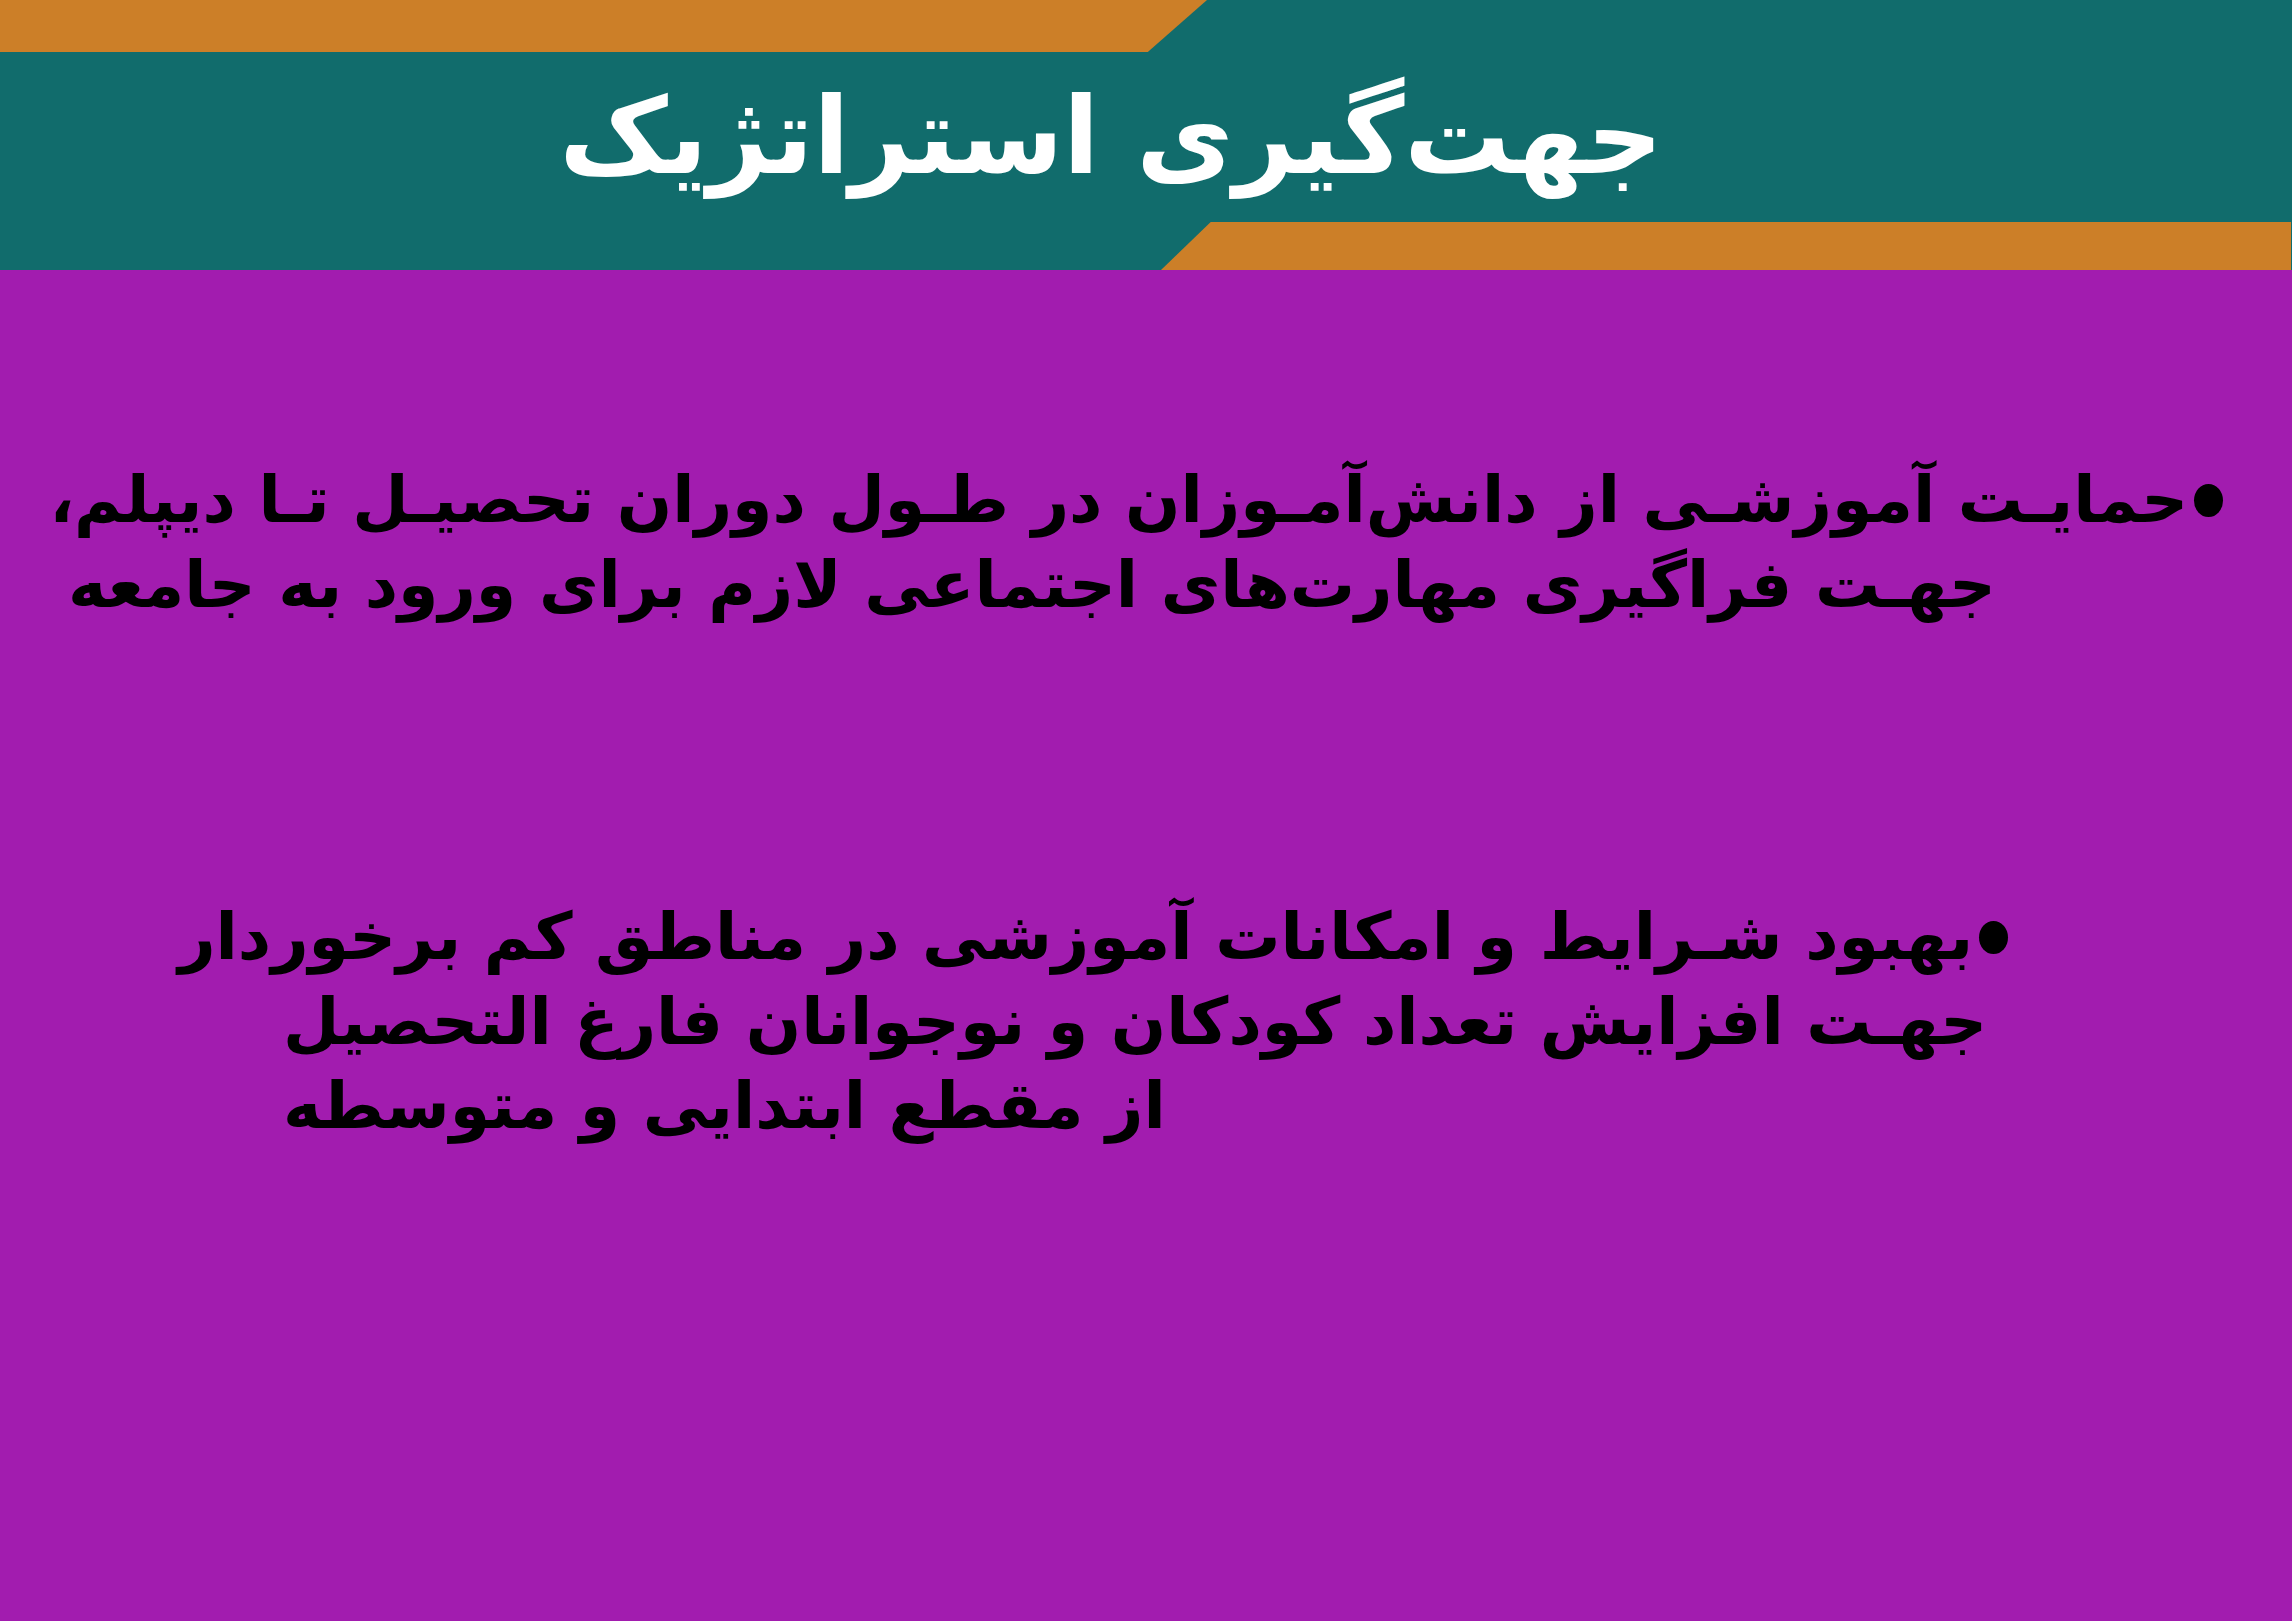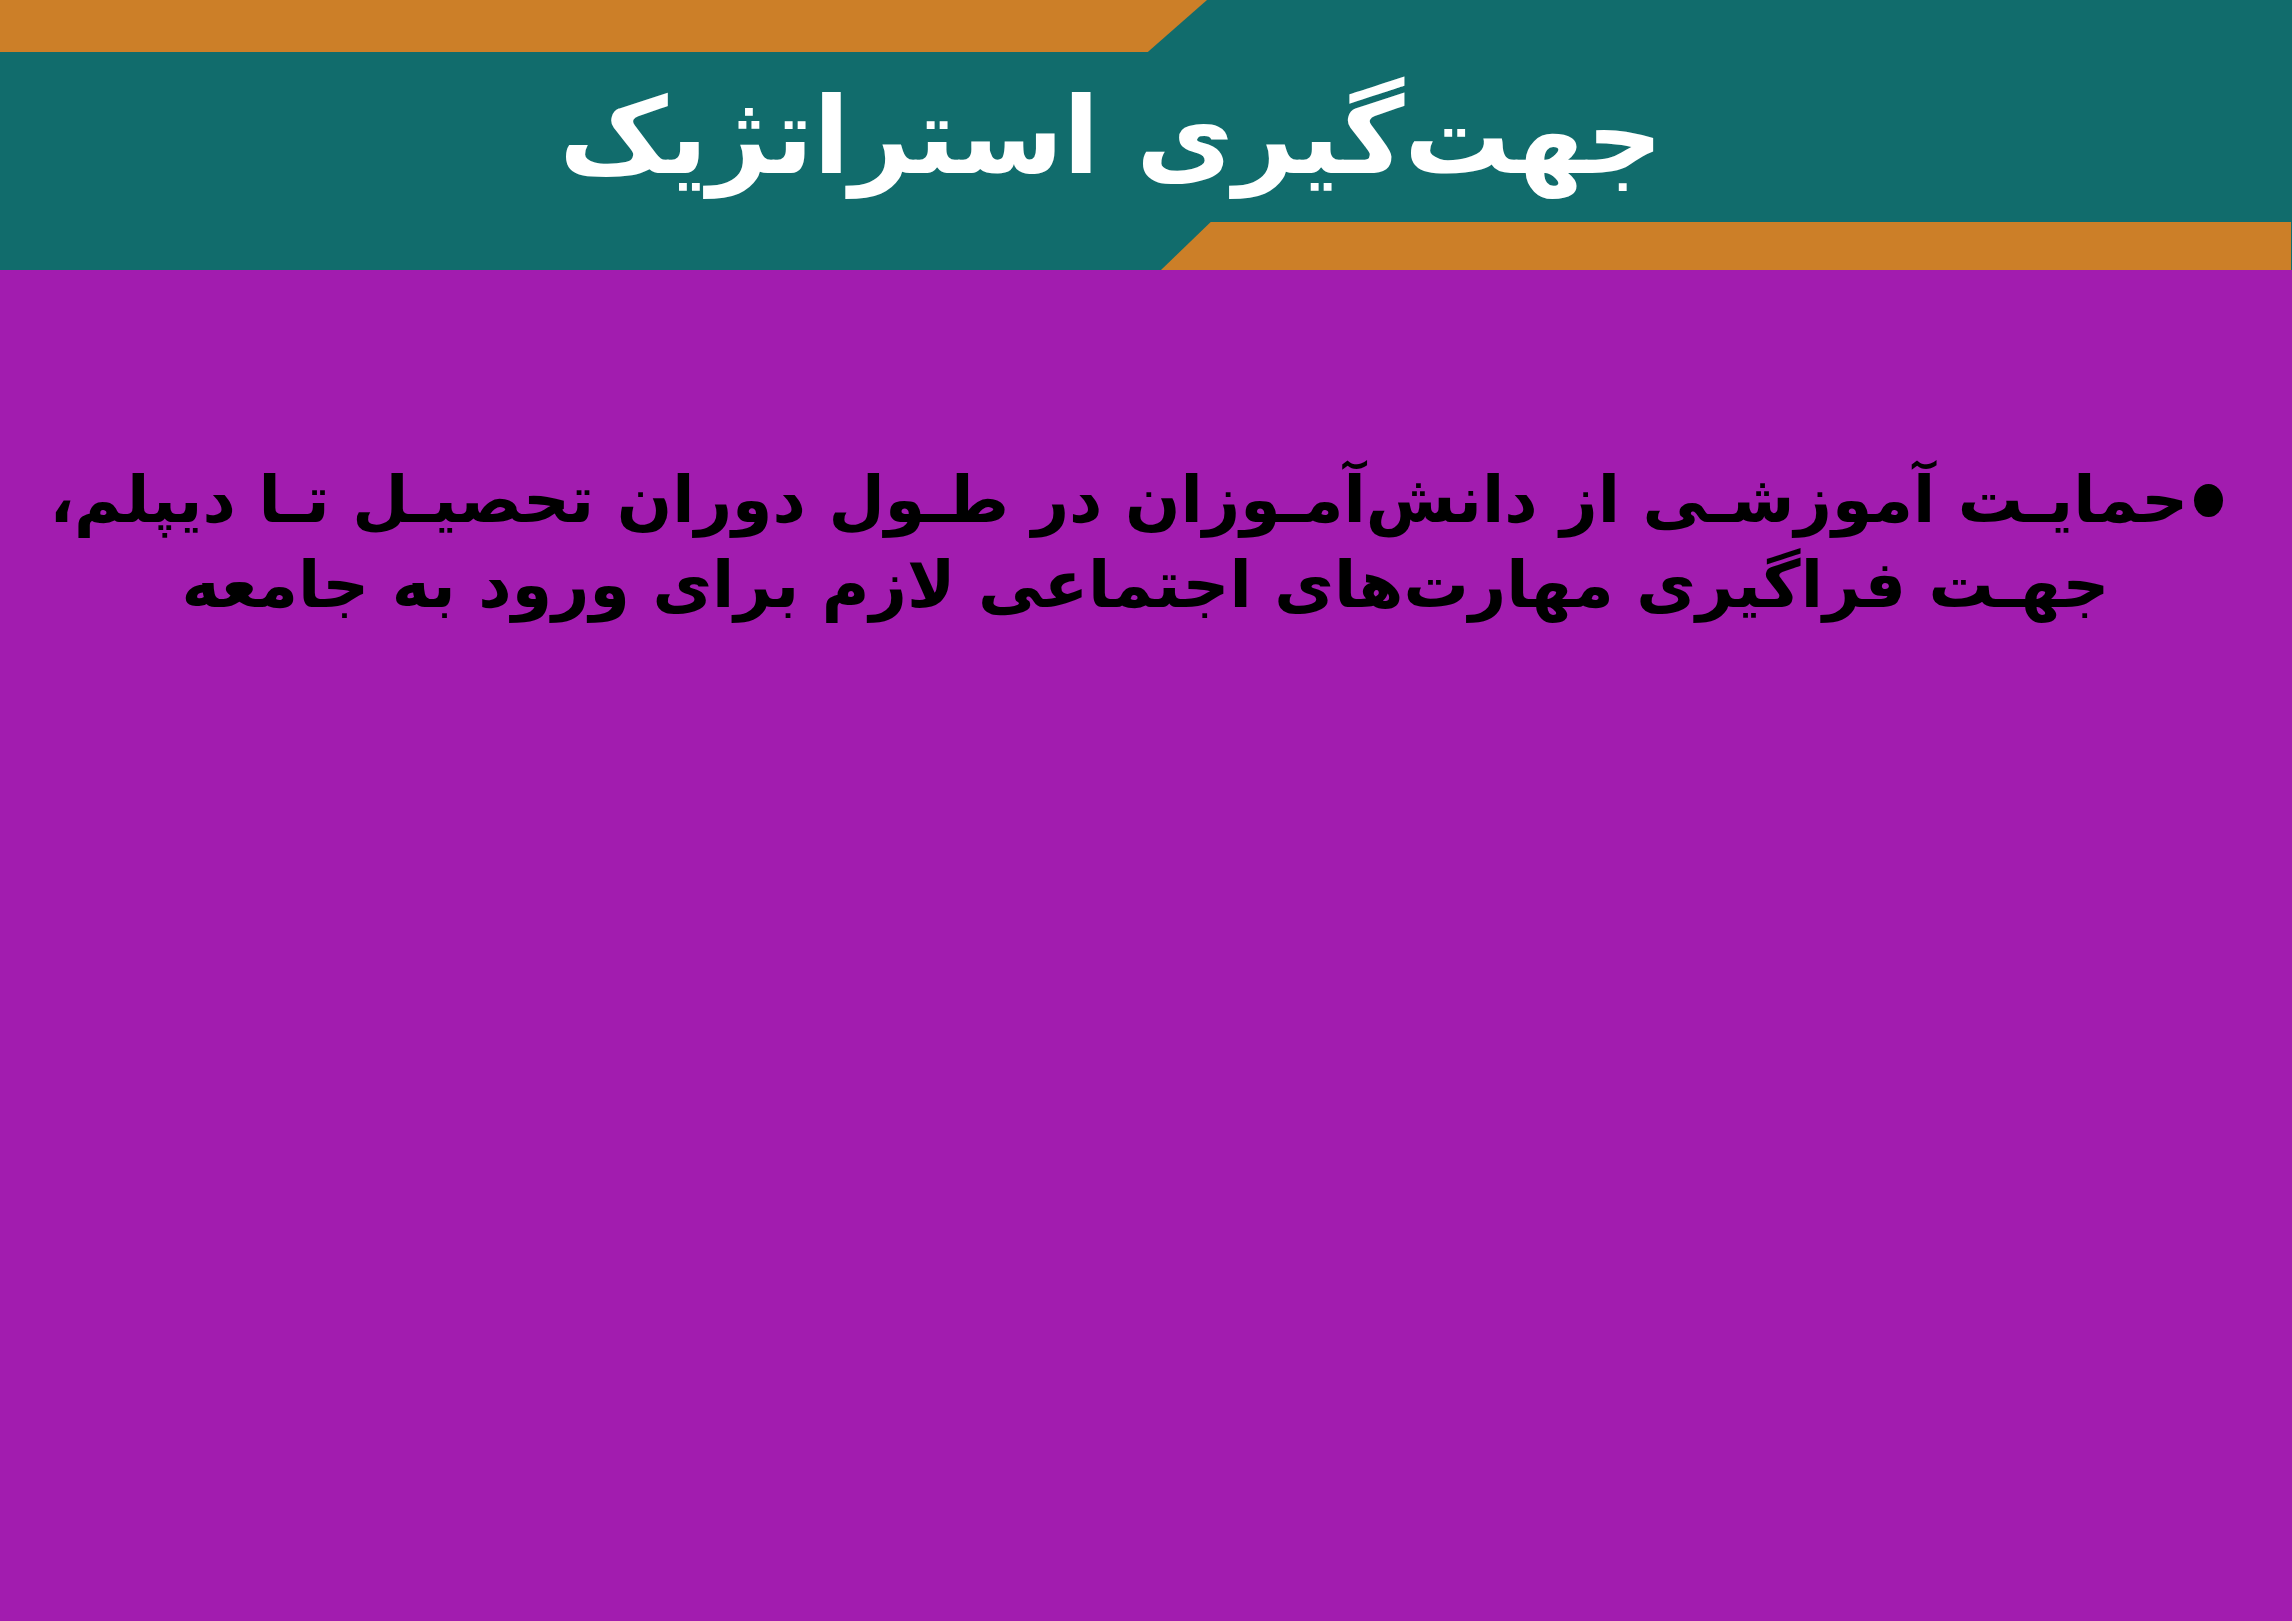--- a/index.html
+++ b/index.html
@@ -80,21 +80,21 @@
     padding: 0;
     box-sizing: border-box;
   }
 
   .bullet-block {
     position: absolute;
     color: #000000;
     font-weight: bold;
     font-size: 65px;
     line-height: 1.30;
-    text-align: center;
+    text-align: left;
     direction: rtl;
   }
 
   .bullet-block .bullet-line {
     display: block;
     white-space: nowrap;
   }
 
   .bullet-block .first-line {
     position: relative;
@@ -140,16 +140,21 @@
 
   <div class="slide-title">جهت‌گیری استراتژیک</div>
 
   <div class="body-area">
 
     <div class="bullet-block" id="bullet-1">
       <span class="bullet-line first-line"><span class="bullet-dot"></span><span>حمایـت آموزشـی از دانش‌آمـوزان در طـول دوران تحصیـل تـا دیپلم،</span></span>
       <span class="bullet-line"><span>جهـت فراگیری مهارت‌های اجتماعی لازم برای ورود به جامعه</span></span>
     </div>
 
+    <div class="bullet-block" id="bullet-2">
+      <span class="bullet-line first-line"><span class="bullet-dot"></span><span>بهبود شـرایط و امکانات آموزشی در مناطق کم برخوردار</span></span>
+      <span class="bullet-line"><span>جهـت افزایش تعداد کودکان و نوجوانان فارغ التحصیل</span></span>
+      <span class="bullet-line"><span>از مقطع ابتدایی و متوسطه</span></span>
+    </div>
 
   </div>
 </div>
 
 
 </body></html>

